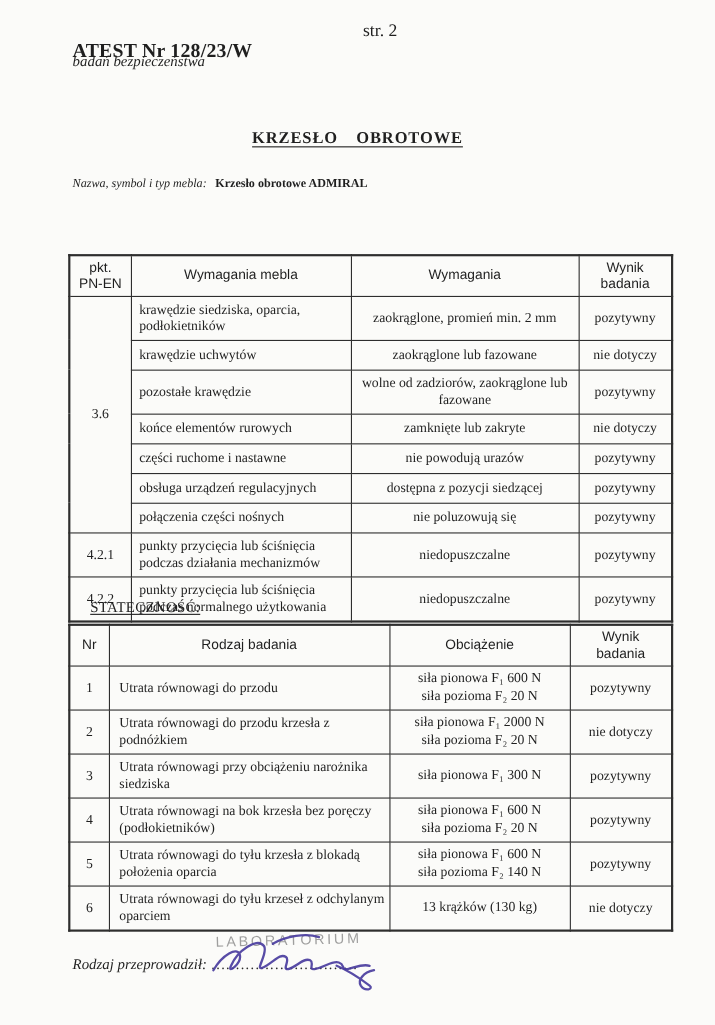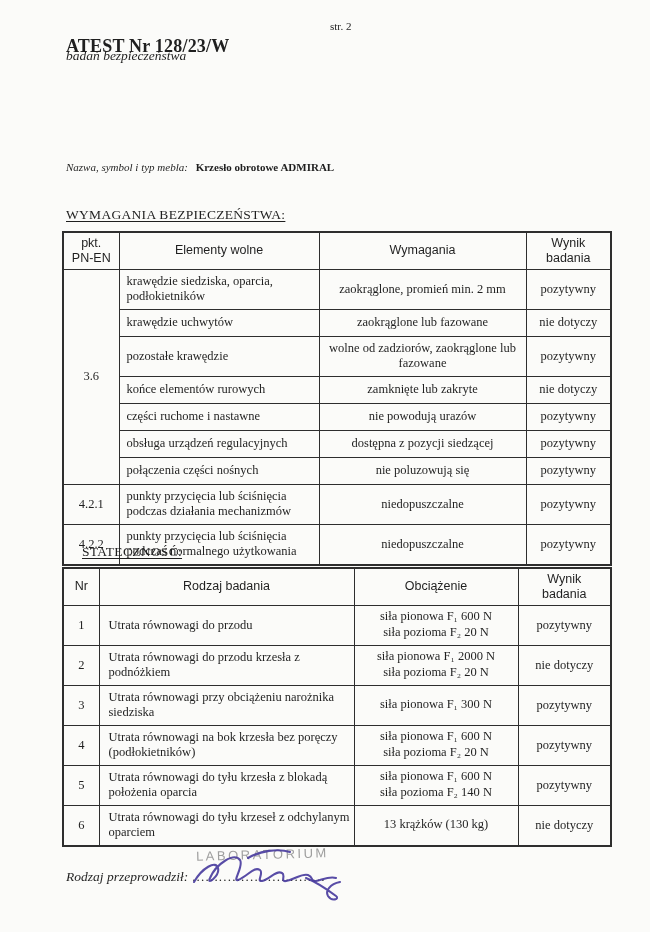--- a/index.html
+++ b/index.html
@@ -13,21 +13,21 @@
   html,body{margin:0;padding:0;background:#e8e8e6;}
   .page{
     position:relative;width:650px;height:932px;margin:0 auto;
     background:var(--paper);
     color:var(--ink);
     font-family:"Liberation Serif","DejaVu Serif",serif;
     overflow:hidden;
     box-shadow:0 0 4px rgba(0,0,0,.25);
   }
   
-  .page-number{position:absolute;top:20px;left:330px;font-size:11px;}
+  .page-number{position:absolute;top:20px;left:330px;font-size:16px;}
   .atest-title{position:absolute;top:36px;left:66px;font-size:18px;font-weight:700;letter-spacing:.2px;}
   .atest-sub{position:absolute;top:48px;left:66px;font-size:13.5px;font-style:italic;}
   
   .main-title{position:absolute;top:117px;left:0;width:650px;text-align:center;}
   .main-title span{
     font-size:15px;font-weight:600;letter-spacing:.8px;word-spacing:12px;
     text-decoration:underline;text-underline-offset:3px;
   }
   
   .name-line{position:absolute;top:161px;left:66px;font-size:11px;}
@@ -75,42 +75,44 @@
 </style>
 </head>
 <body>
 
 <div class="page">
 
   <div class="page-number">str. 2</div>
   <div class="atest-title">ATEST Nr 128/23/W</div>
   <div class="atest-sub">badań bezpieczeństwa</div>
 
+  <div class="main-title">
+    <span>KRZESŁO OBROTOWE</span>
+  </div>
 
   <div class="name-line">
     <span class="it">Nazwa, symbol i typ mebla:</span>
     <span class="bold">Krzesło obrotowe ADMIRAL</span>
   </div>
 
-  <div class="sec-heading s1">WYMAGANIA BEZPIECZEŃSTWA:</div>
 
   <table class="t t1">
     <colgroup>
         <col style="width:56px">
         <col style="width:200px">
         <col style="width:207px">
         <col style="width:85px">
       </colgroup>
     <thead>
       <tr>
         <th>
           <div>pkt.</div>
           <div>PN-EN</div>
         </th>
-        <th>Elementy wolne</th>
+        <th>Wymagania mebla</th>
         <th>Wymagania</th>
         <th>
           <div>Wynik</div>
           <div>badania</div>
         </th>
       </tr>
     </thead>
     <tbody>
       <tr class="two">
         <td class="pkt" rowspan="7">3.6</td>

